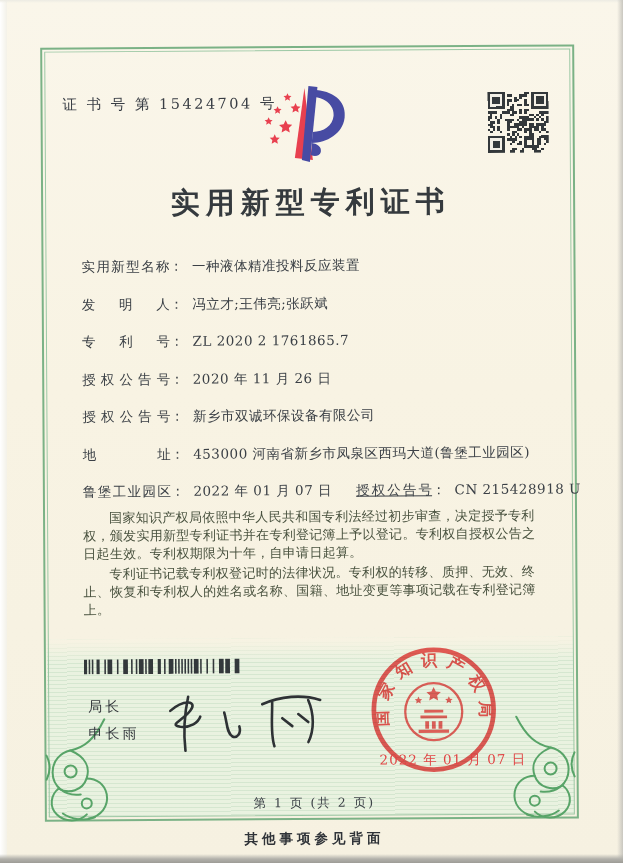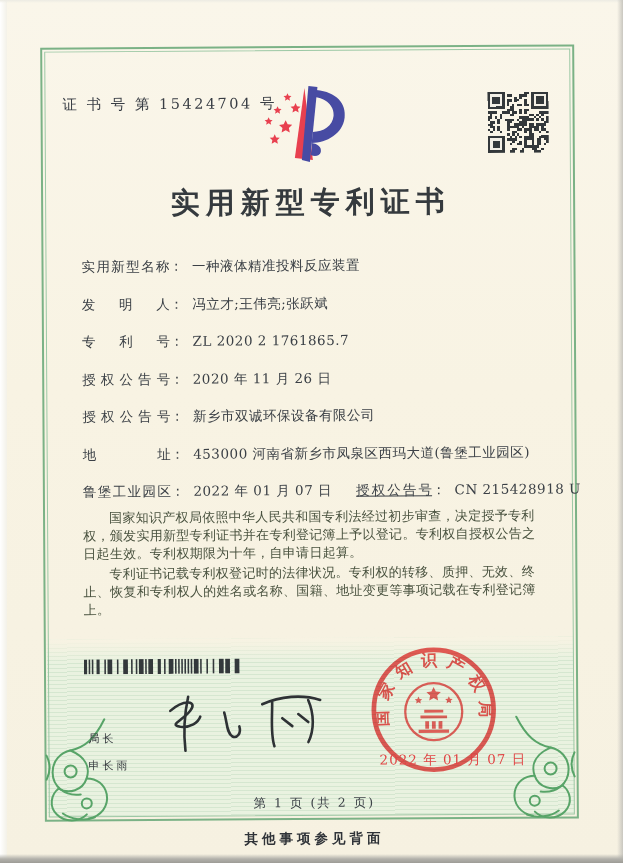--- a/index.html
+++ b/index.html
@@ -43,22 +43,22 @@
   .fval{margin-left:9px;letter-spacing:0.5px;}
   .fgroup2{display:inline-block;margin-left:24px;}
   .flabel2{display:inline-block;width:76px;text-align:justify;text-align-last:justify;text-decoration:underline;}
 
   .paras{position:absolute;left:82px;top:508px;width:462px;font-size:13px;line-height:18px;
     color:#49523f;letter-spacing:0.3px;z-index:2;}
   .paras p{margin:0 0 2px 0;text-indent:2em;}
 
   .barcode{position:absolute;left:82px;top:658px;width:157px;height:15px;z-index:2;}
 
-  .officer{position:absolute;left:86px;top:724px;font-size:11px;line-height:27px;color:#34383d;
-    letter-spacing:3px;z-index:2;font-family:Liberation Serif, serif;}
+  .officer{position:absolute;left:86px;top:693px;font-size:14px;line-height:27px;color:#34383d;
+    letter-spacing:3px;z-index:2;font-family:Liberation Mono, monospace;}
   .sig{position:absolute;left:148px;top:688px;z-index:2;}
 
   .seal{position:absolute;left:365px;top:644px;z-index:3;mix-blend-mode:multiply;opacity:0.93;}
   .sealdate{position:absolute;left:377px;top:752px;font-size:13.5px;color:#e04545;letter-spacing:1px;
     z-index:4;font-weight:500;}
 
   .pageinfo{position:absolute;left:0;right:0;top:795px;text-align:center;font-size:12.5px;
     letter-spacing:2px;color:#3d4248;z-index:2;}
   .footnote{position:absolute;left:0;right:0;top:830px;text-align:center;font-size:13.5px;
     letter-spacing:4px;color:#2f3338;font-weight:600;z-index:2;}

